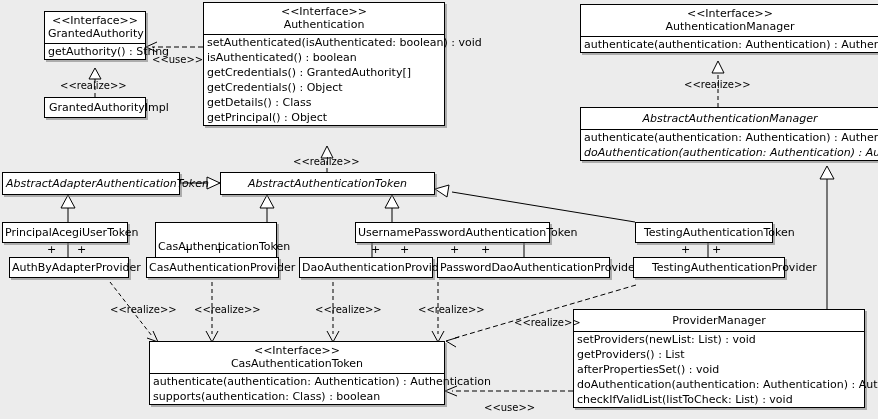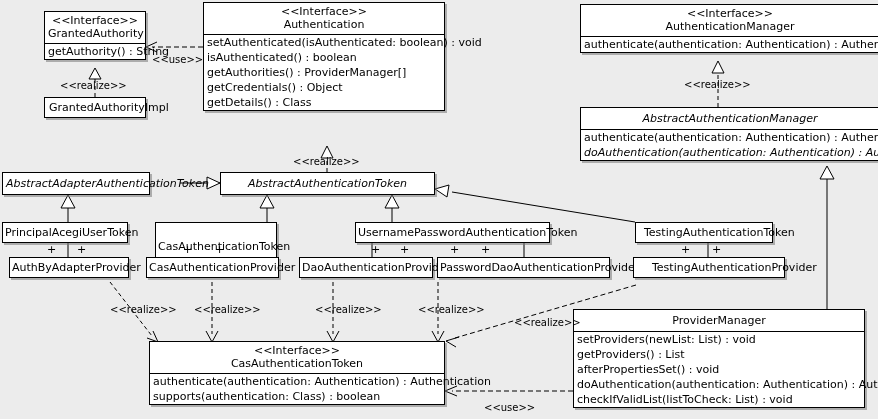--- a/index.html
+++ b/index.html
@@ -195,23 +195,24 @@
   </div>
 
   <div class="uml" style="left:203px;top:2px;width:242px;">
     <div class="hdr">
       <span class="stereo">&lt;&lt;Interface&gt;&gt;</span>
       <span class="cname">Authentication</span>
     </div>
     <div class="sep ops">
       <div class="op">setAuthenticated(isAuthenticated: boolean) : void</div>
       <div class="op">isAuthenticated() : boolean</div>
-      <div class="op">getAuthorities() : ProviderManager[]</div>
+      <div class="op">getCredentials() : GrantedAuthority[]</div>
       <div class="op">getCredentials() : Object</div>
       <div class="op">getDetails() : Class</div>
+      <div class="op">getPrincipal() : Object</div>
     </div>
   </div>
 
   <div class="uml" style="left:580px;top:4px;width:300px;">
     <div class="hdr">
       <span class="stereo">&lt;&lt;Interface&gt;&gt;</span>
       <span class="cname">AuthenticationManager</span>
     </div>
     <div class="sep ops">
       <div class="op">authenticate(authentication: Authentication) : Authentication</div>
@@ -221,21 +222,21 @@
   <div class="uml" style="left:580px;top:107px;width:300px;">
     <div class="hdr" style="padding:4px 3px;">
       <span class="cname abs">AbstractAuthenticationManager</span>
     </div>
     <div class="sep ops">
       <div class="op">authenticate(authentication: Authentication) : Authentication</div>
       <div class="op abs">doAuthentication(authentication: Authentication) : Authentication</div>
     </div>
   </div>
 
-  <div class="uml compact" style="left:2px;top:172px;width:148px;">
+  <div class="uml compact" style="left:2px;top:172px;width:178px;">
     <div class="hdr" style="padding:4px 3px;">
       <span class="cname abs">AbstractAdapterAuthenticationToken</span>
     </div>
   </div>
 
   <div class="uml compact" style="left:220px;top:172px;width:215px;">
     <div class="hdr" style="padding:4px 3px;">
       <span class="cname abs">AbstractAuthenticationToken</span>
     </div>
   </div>

